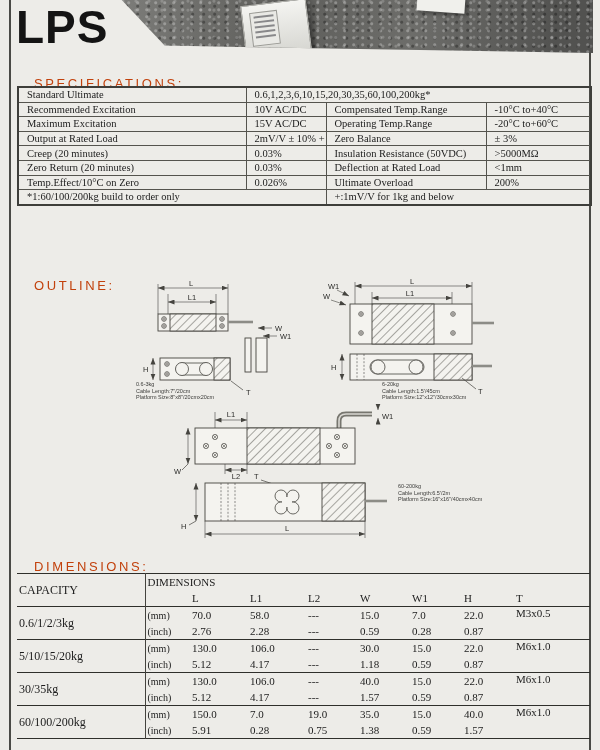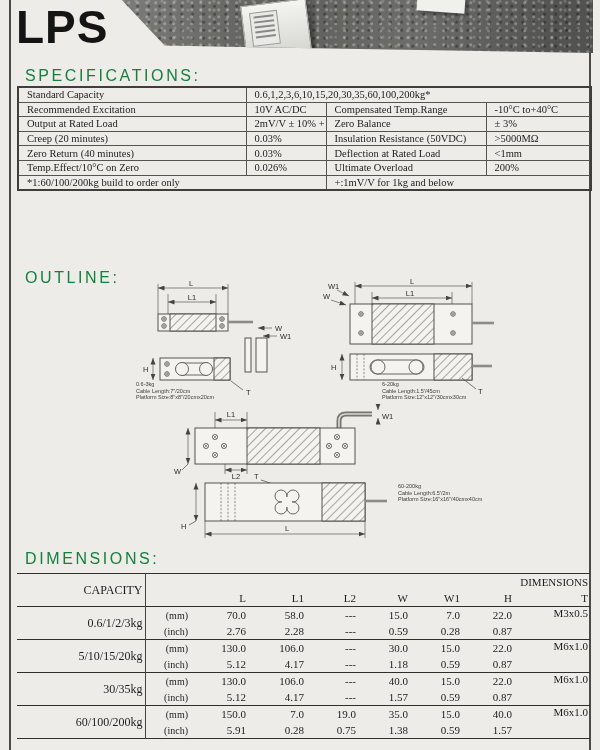--- a/index.html
+++ b/index.html
@@ -21,43 +21,43 @@
   .lc-block{position:absolute;left:126px;top:2px;width:64px;height:50px;
             background:linear-gradient(180deg,#f4f4f1,#d7d7d2);
             transform:rotate(-7deg);box-shadow:3px 3px 5px rgba(0,0,0,.45);
             border:1px solid #b7b7b2}
   .lc-label{position:absolute;left:7px;top:7px;width:28px;height:34px;background:#e9e9e5;
             border:1px solid #9a9a95;padding:3px 3px 0 3px;box-sizing:border-box}
   .lc-label i{display:block;height:2px;background:#88888a;margin-bottom:3px}
   .lc-corner{position:absolute;left:300px;top:-5px;width:48px;height:17px;background:#f0f0ec;
              transform:rotate(4deg);box-shadow:2px 2px 4px rgba(0,0,0,.35)}
 
-  h2.sec{position:absolute;margin:8px;font-family:"Liberation Sans",sans-serif;font-weight:500;
-         font-size:16px;letter-spacing:2.6px;color:#15803d}
+  h2.sec{position:absolute;margin:17px;font-family:"Liberation Sans",sans-serif;font-weight:500;
+         font-size:13px;letter-spacing:2.6px;color:#c2410c}
   #specHead{left:17px;top:59px}
   #outHead{left:17px;top:261px}
   #dimHead{left:17px;top:542px}
 
   table.specs{position:absolute;left:17px;top:86px;width:573px;border-collapse:collapse;
               border:2px solid #3e3e3a;font-size:10.5px;table-layout:fixed}
   table.specs td{border:1px solid #55544e;height:13.6px;padding:0 3px 0 8px;line-height:1.05;
                  overflow:hidden;white-space:nowrap}
 
   .outline-svg{position:absolute;left:10px;top:276px}
   .ol{fill:#f4f3ef;stroke:#45443f;stroke-width:.9}
   .th{stroke:#45443f;stroke-width:.7;fill:none}
   .dim{stroke:#45443f;stroke-width:.6;fill:none}
   .dash{stroke:#45443f;stroke-width:.6;stroke-dasharray:2,1.6;fill:none}
   .dl{font:7.5px "Liberation Sans",sans-serif;fill:#2c2c2a}
   .cap{font:5.5px "Liberation Sans",sans-serif;fill:#3c3c3a}
   .cable{stroke:#8c8c86;stroke-width:2.6}
   .tube{stroke:#77766f;stroke-width:5;fill:none}
 
   table.dims{position:absolute;left:17px;top:573px;width:573px;border-collapse:collapse;
-             font-size:11px;text-align:right;border-top:1.5px solid #2f2f2b;
+             font-size:11px;text-align:left;border-top:1.5px solid #2f2f2b;
              border-bottom:1.5px solid #2f2f2b;table-layout:fixed}
   table.dims th{font-weight:normal}
   table.dims td,table.dims th{height:16px;padding:0 2px;overflow:hidden;white-space:nowrap}
   .capcol{border-right:1px solid #44433e;font-size:12px}
   tr.sep>td,tr.sep>th{border-top:1.6px solid #2f2f2b}
   .unitcell{font-size:10px}
   .tcell{vertical-align:top;padding-top:2px}
 </style>
 </head>
 <body>
@@ -84,43 +84,49 @@
 
   <table class="specs">
     <colgroup>
         <col style="width:228px">
         <col style="width:80px">
         <col style="width:160px">
         <col style="width:105px">
       </colgroup>
     <tbody>
         <tr>
-      <td>Standard Capacity</td>
+      <td>Standard Ultimate</td>
       <td colspan="3">0.6,1,2,3,6,10,15,20,30,35,60,100,200kg*</td>
     </tr>
     <tr>
       <td>Recommended Excitation</td>
       <td>10V AC/DC</td>
       <td>Compensated Temp.Range</td>
       <td>-10°C to+40°C</td>
     </tr>
     <tr>
+      <td>Maximum Excitation</td>
+      <td>15V AC/DC</td>
+      <td>Operating Temp.Range</td>
+      <td>-20°C to+60°C</td>
+    </tr>
+    <tr>
       <td>Output at Rated Load</td>
       <td>2mV/V ± 10% +</td>
       <td>Zero Balance</td>
       <td>± 3%</td>
     </tr>
     <tr>
       <td>Creep (20 minutes)</td>
       <td>0.03%</td>
       <td>Insulation Resistance (50VDC)</td>
       <td>&gt;5000MΩ</td>
     </tr>
     <tr>
-      <td>Zero Return (40 minutes)</td>
+      <td>Zero Return (20 minutes)</td>
       <td>0.03%</td>
       <td>Deflection at Rated Load</td>
       <td>&lt;1mm</td>
     </tr>
     <tr>
       <td>Temp.Effect/10°C on Zero</td>
       <td>0.026%</td>
       <td>Ultimate Overload</td>
       <td>200%</td>
     </tr>

